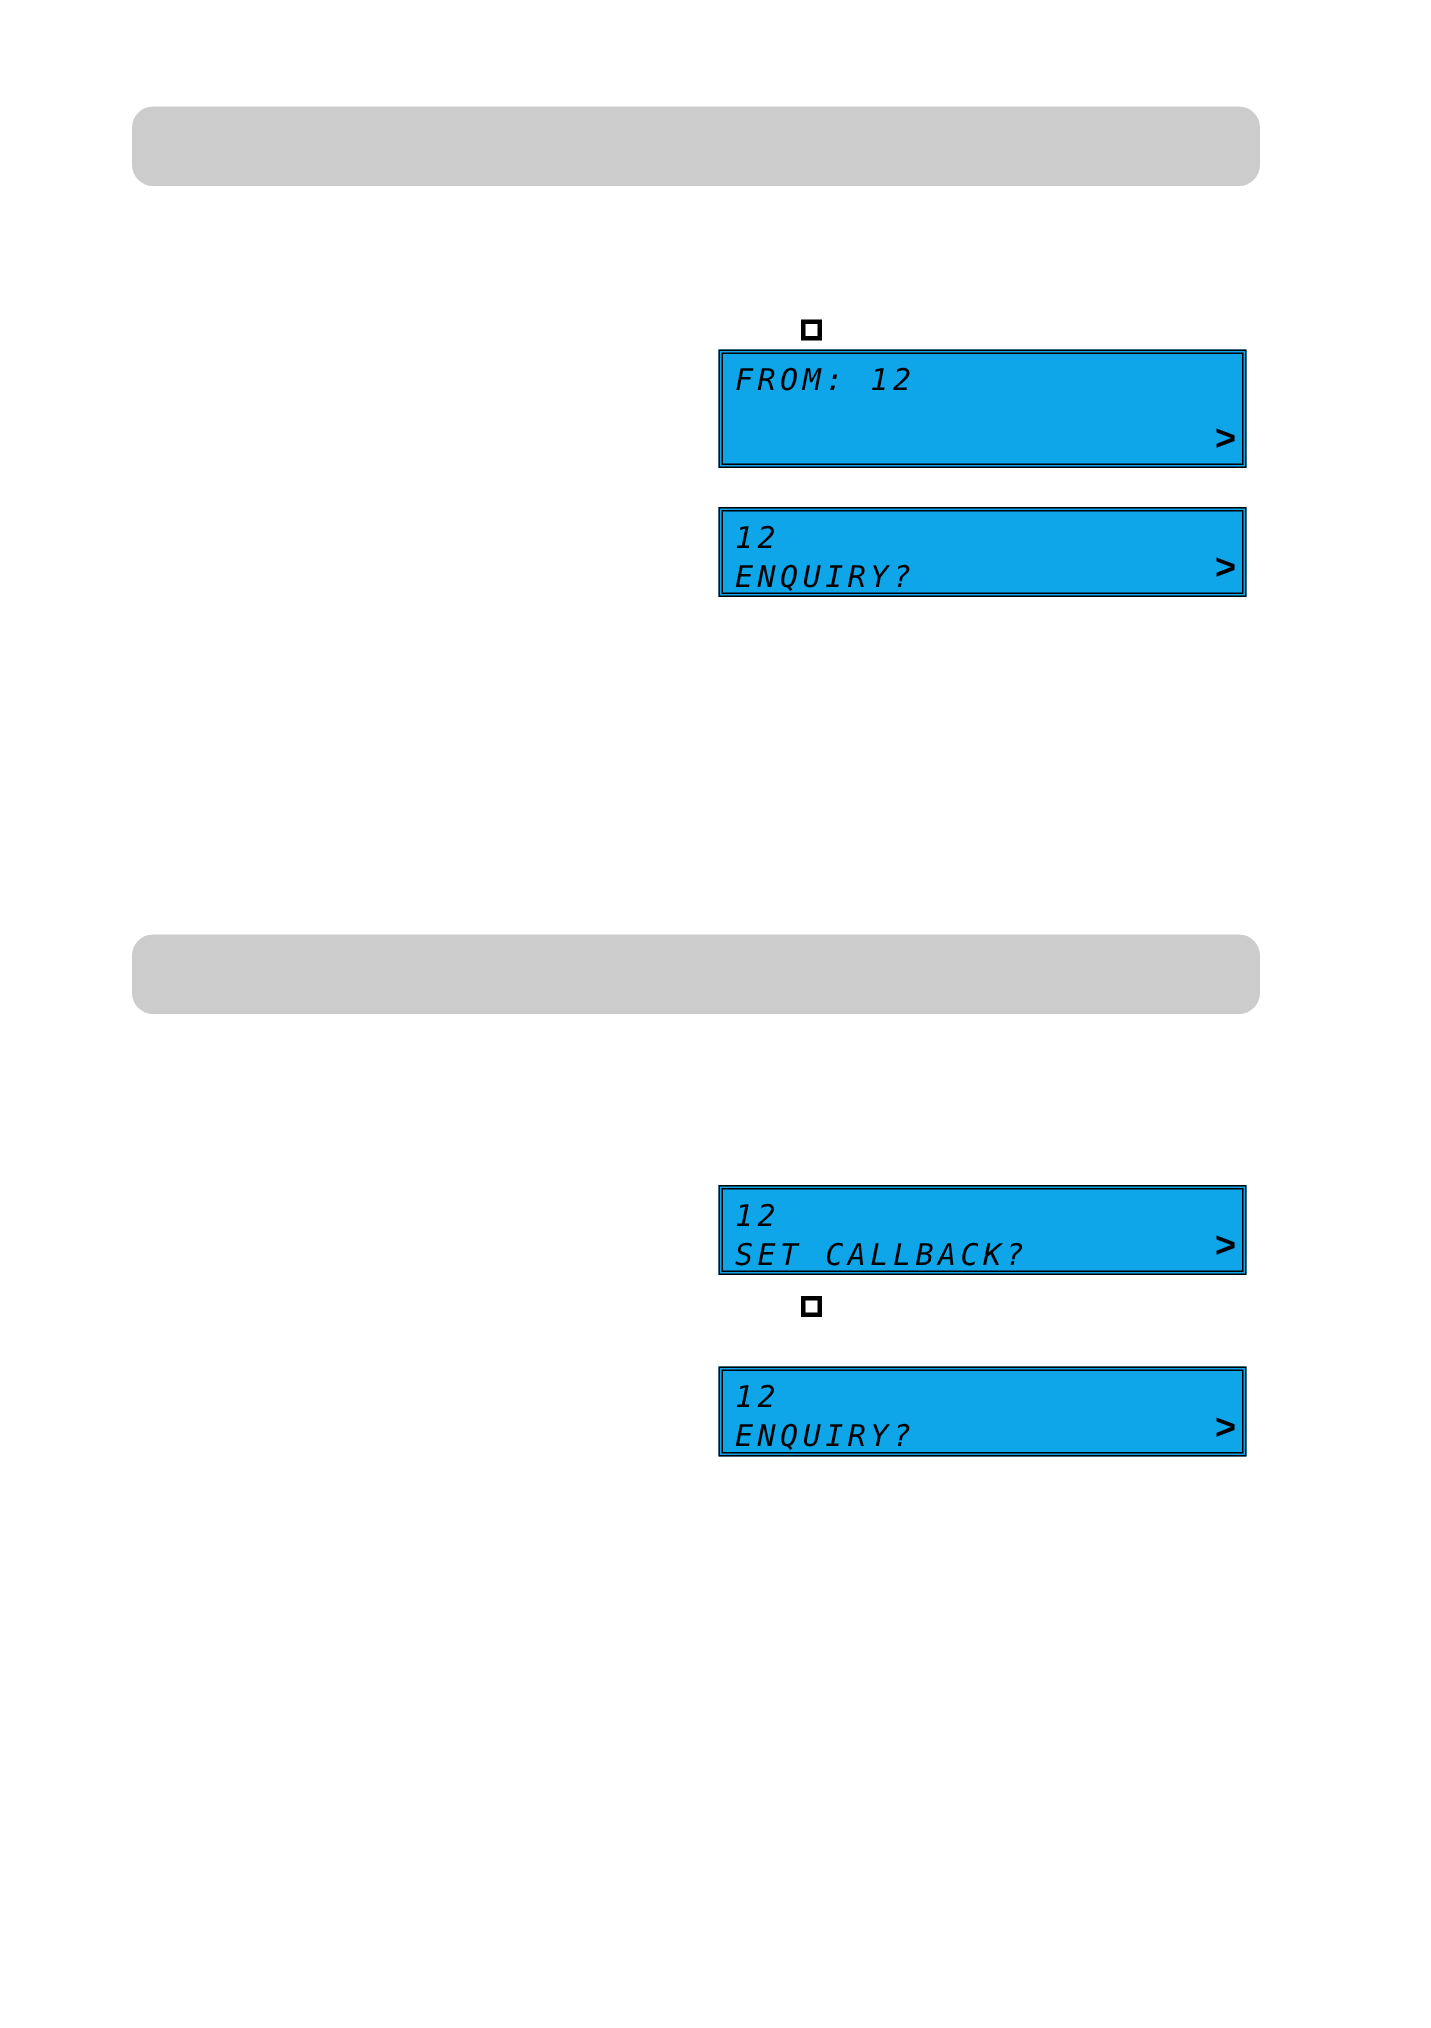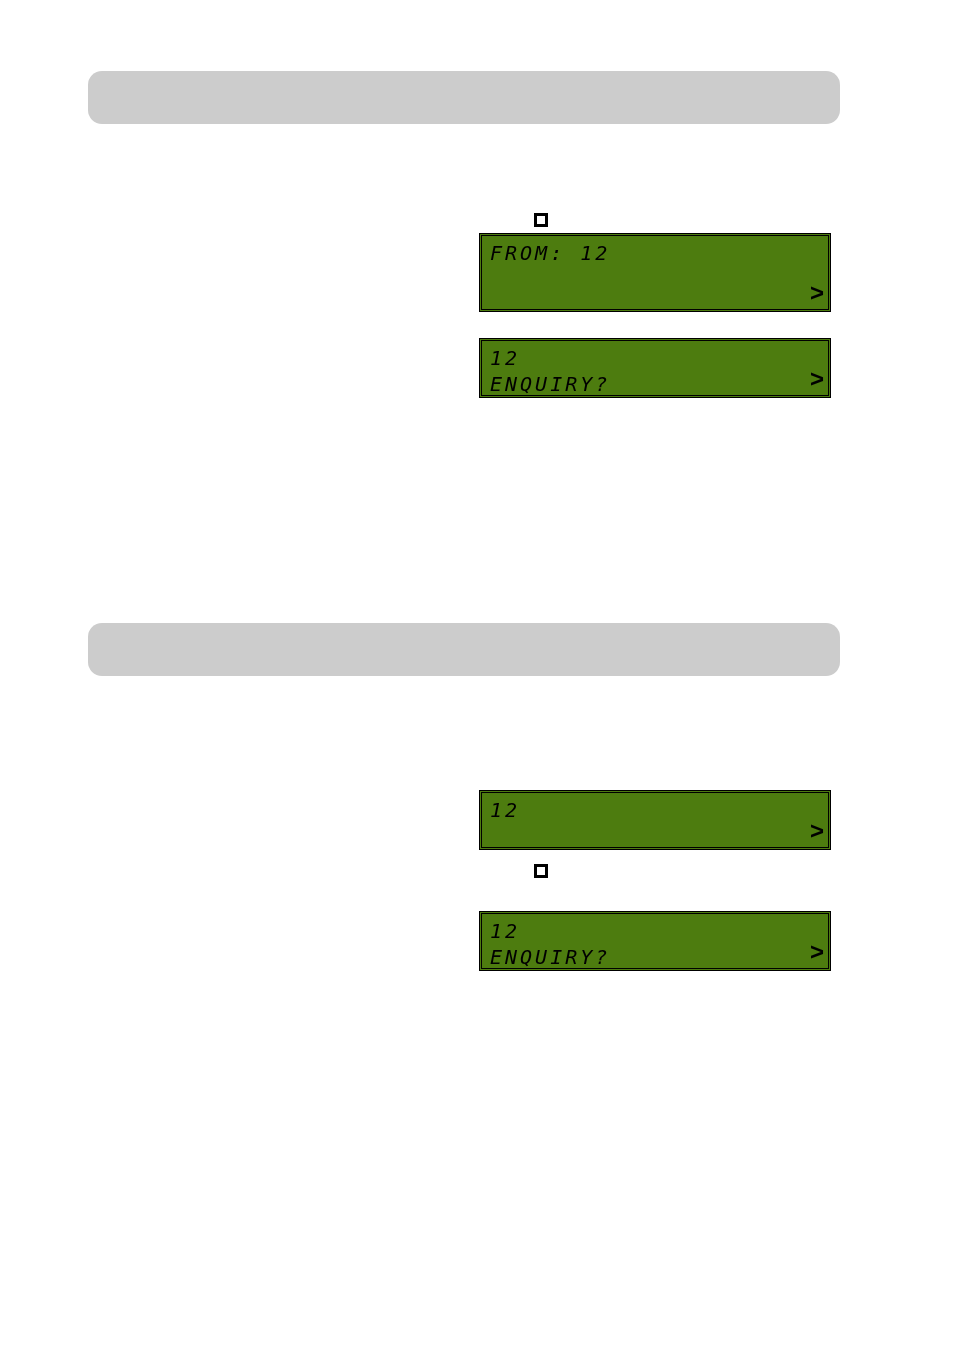--- a/index.html
+++ b/index.html
@@ -21,21 +21,21 @@
     border-radius: 14px;
   }
   .banner1 { top: 71px; }
   .banner2 { top: 623px; }
   .lcd {
     position: absolute;
     left: 479px;
     width: 352px;
     border: 3px double #000000;
     padding: 4px 6px 4px 8px;
-    background: #4d7c0f;
+    background: #0ea5e9;
   }
   .lcd-line {
     height: 26px;
     display: flex;
     align-items: center;
   }
   .lcd-text {
     font-family: "Lucida Console", Monaco, monospace;
     font-size: 20px;
     font-style: italic;
@@ -91,20 +91,23 @@
   </div>
   <span class="chevron">&gt;</span>
 </div>
 
 <div class="banner banner2"></div>
 
 <div class="lcd lcd3">
   <div class="lcd-line">
     <span class="lcd-text">12</span>
   </div>
+  <div class="lcd-line">
+    <span class="lcd-text">SET CALLBACK?</span>
+  </div>
   <span class="chevron">&gt;</span>
 </div>
 
 <div class="sqmark sq2"></div>
 
 <div class="lcd lcd4">
   <div class="lcd-line">
     <span class="lcd-text">12</span>
   </div>
   <div class="lcd-line">

